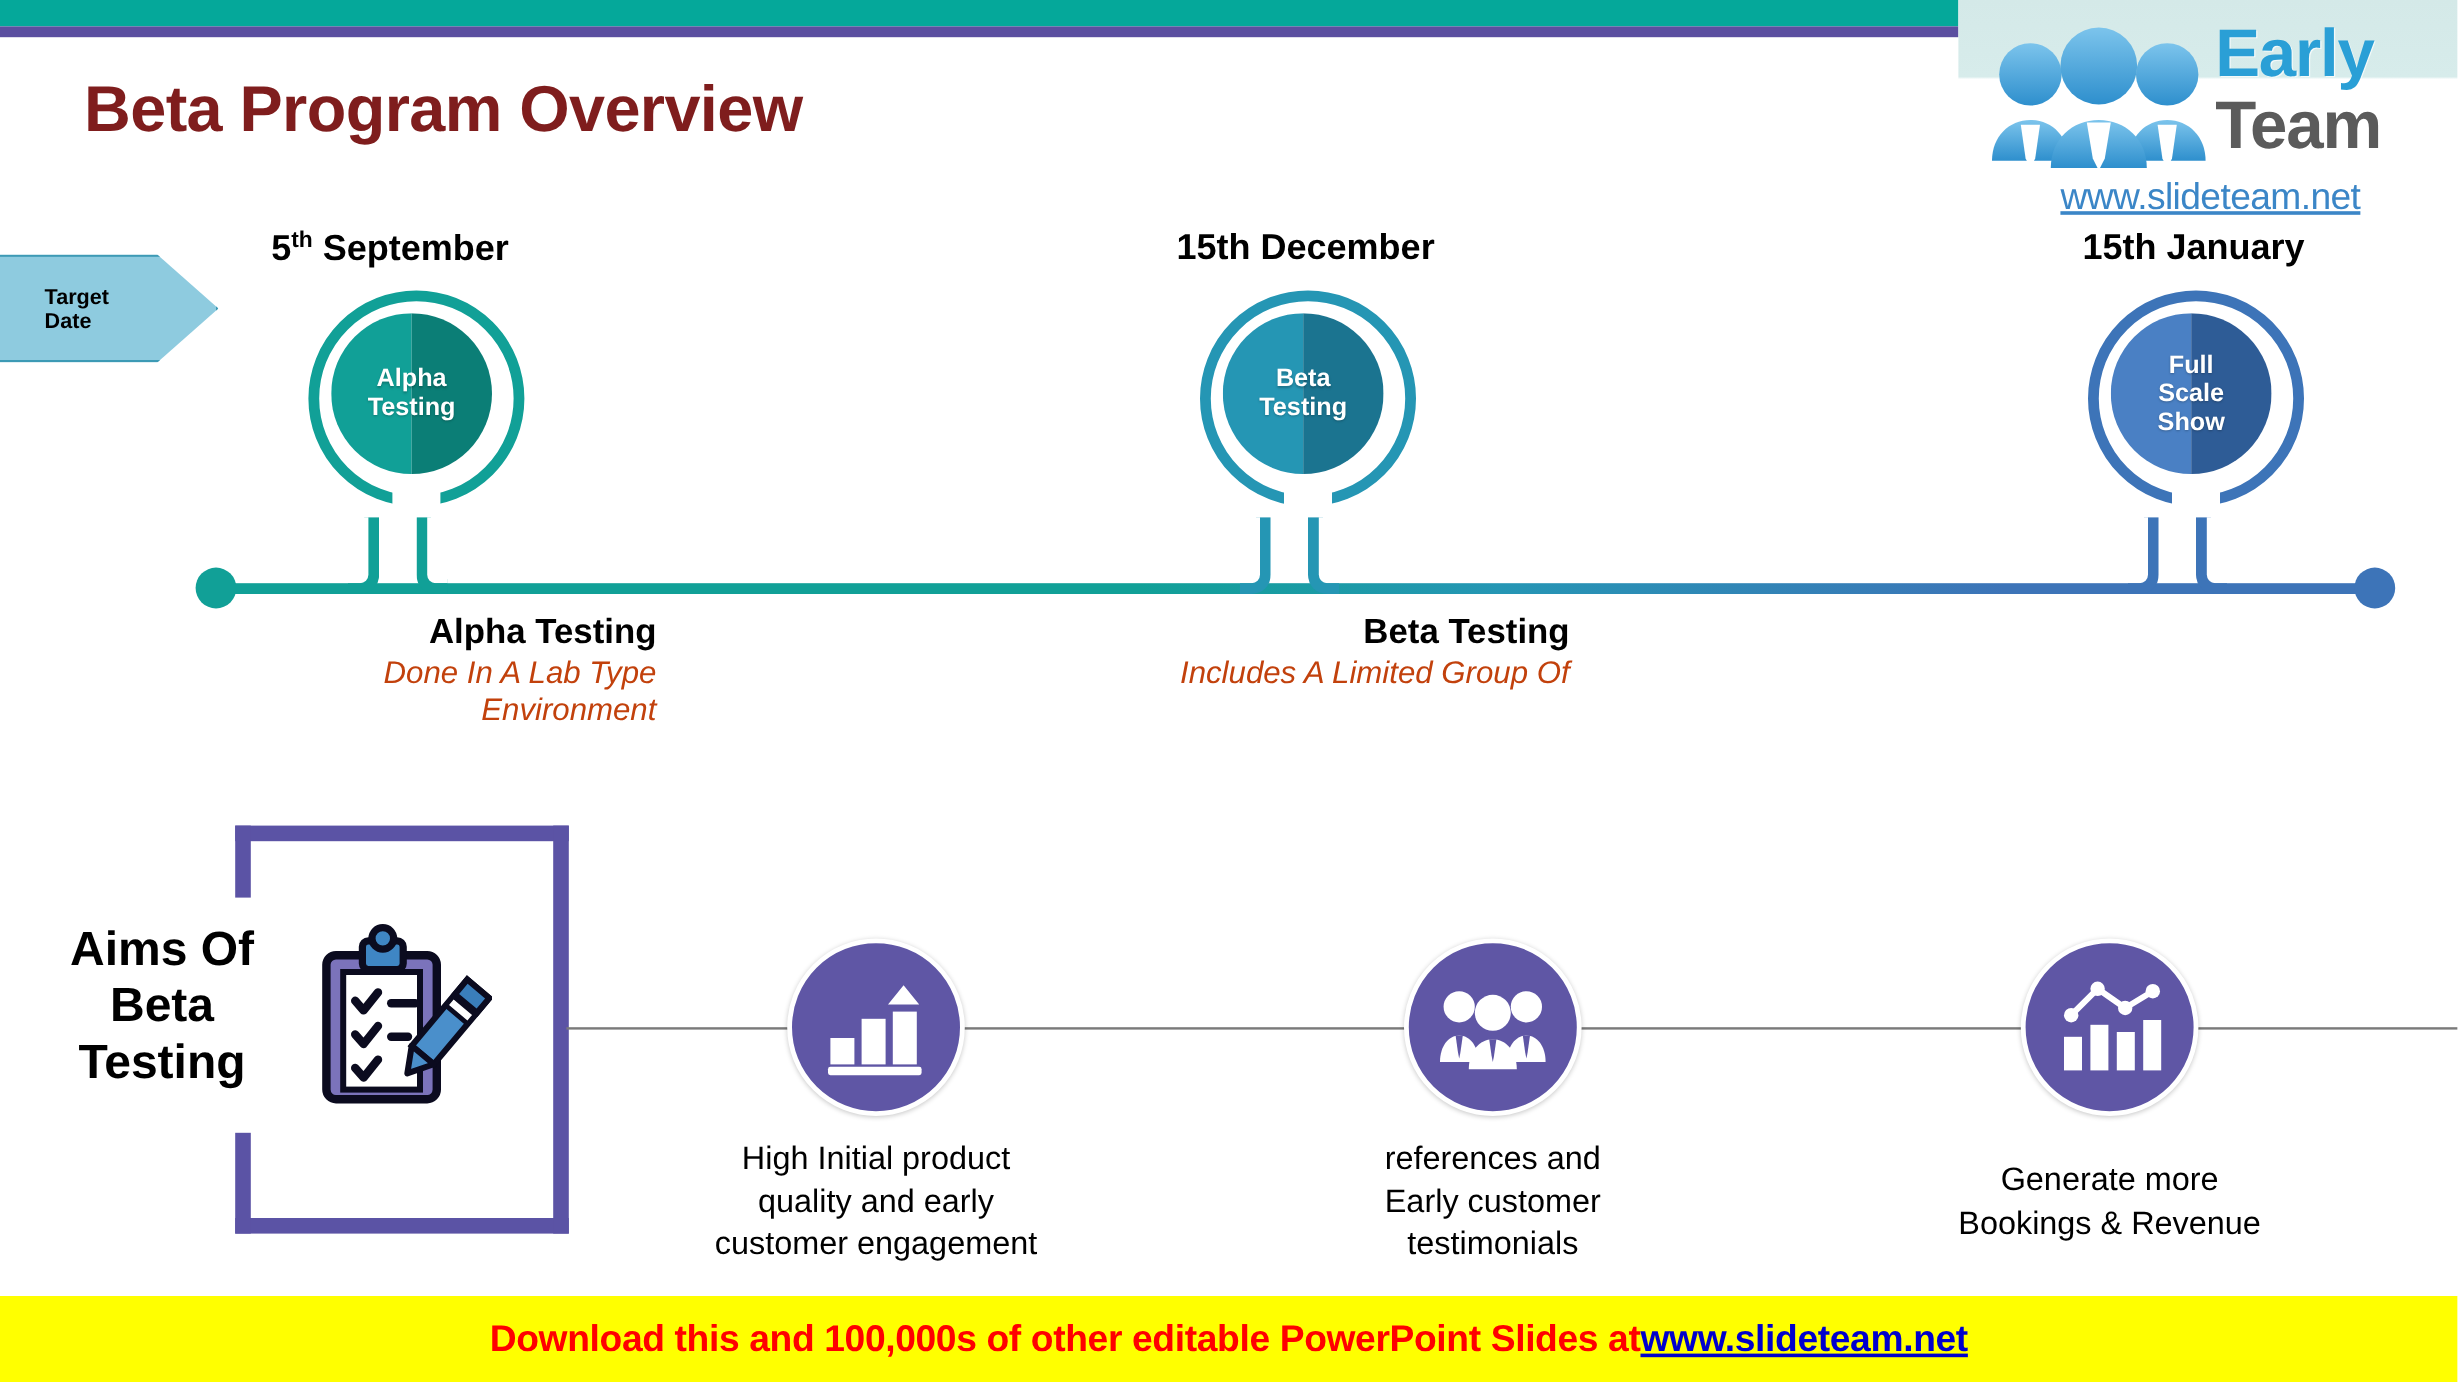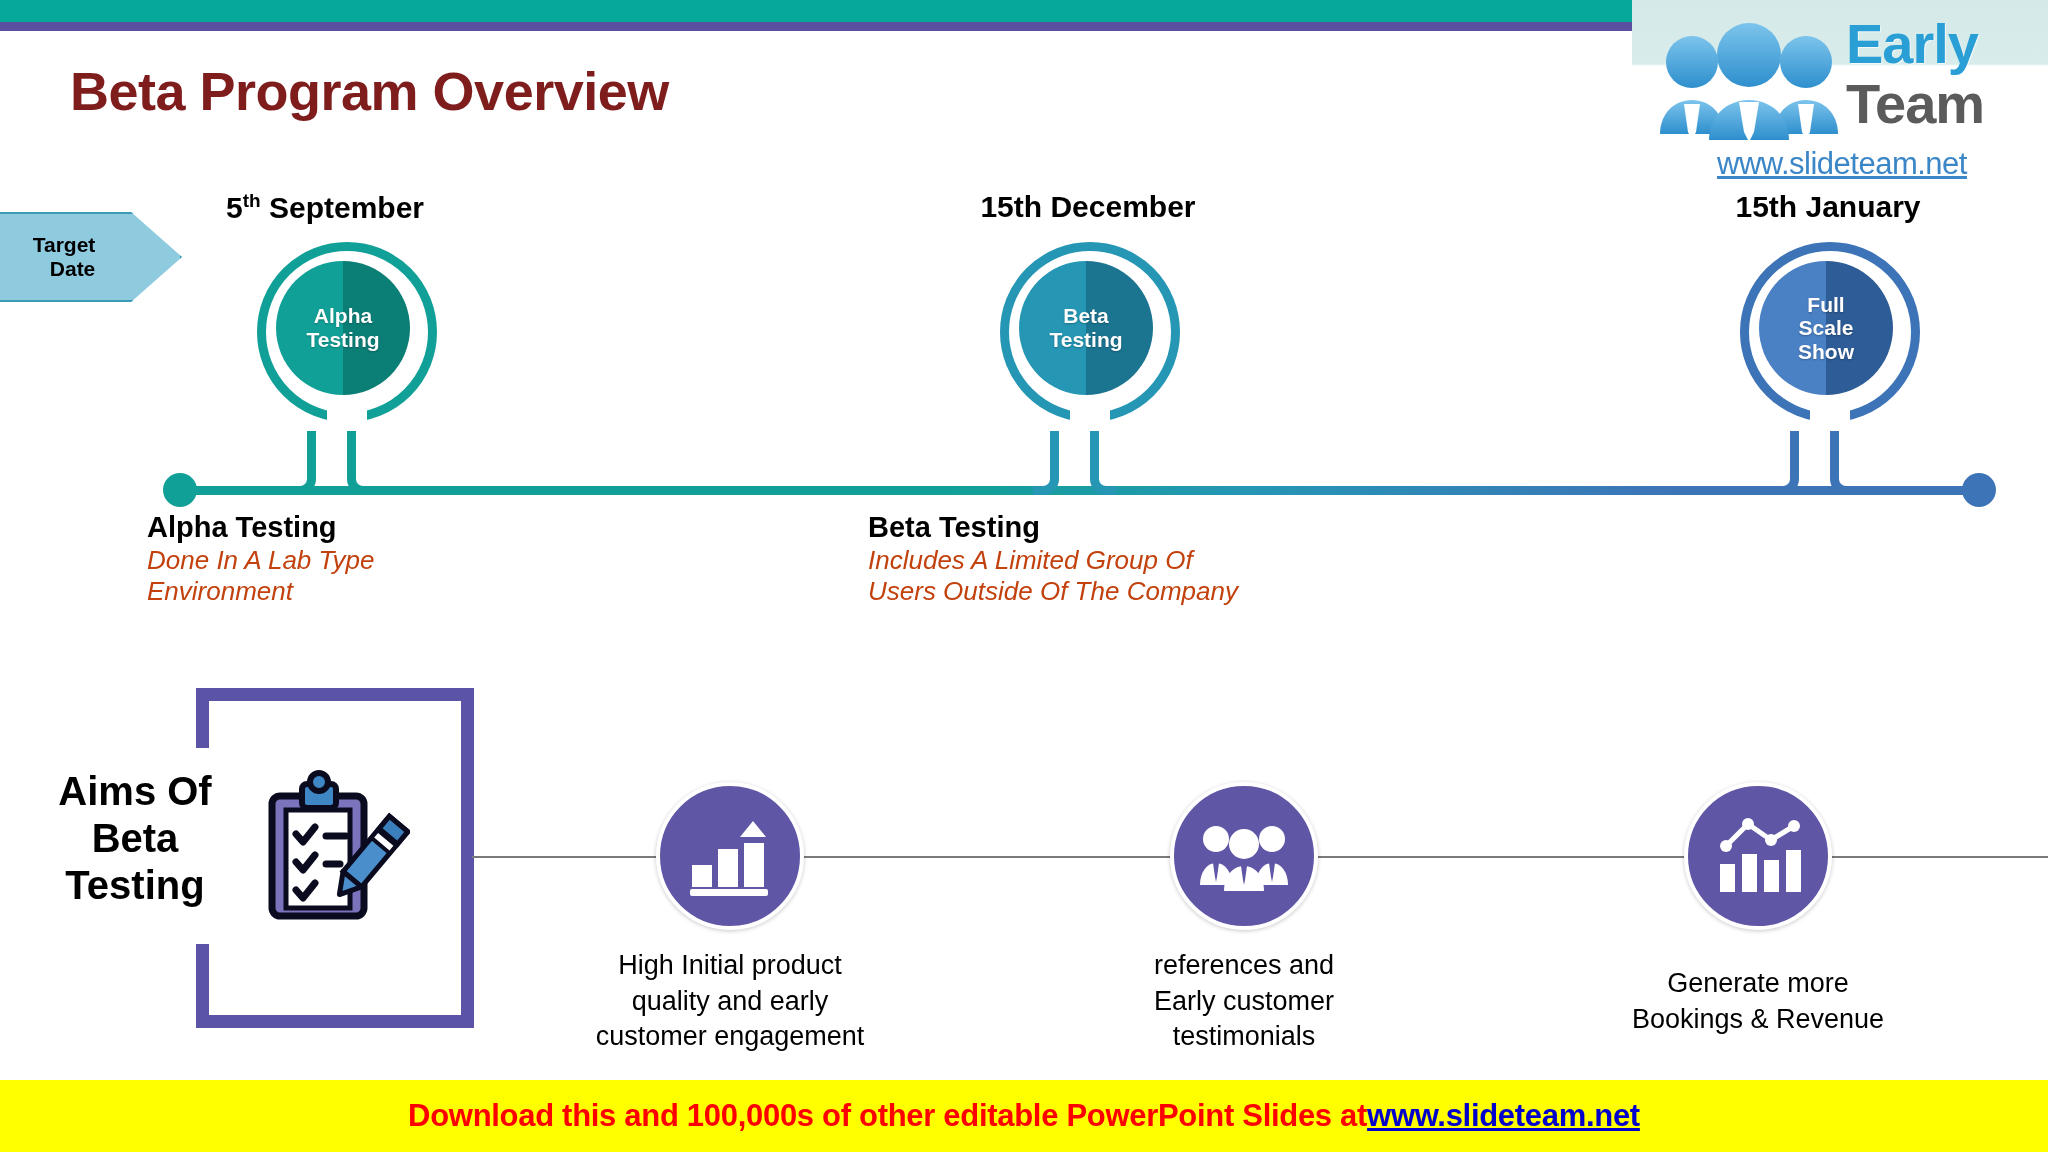--- a/index.html
+++ b/index.html
@@ -54,21 +54,21 @@
   
   #target-date-badge {
     position:absolute; left:0px; top:212px; width:182px; height:90px;
     background:#8ecbdf;
     border:2px solid #3d9ab5;
     border-left:none;
     clip-path:polygon(0 0, 72% 0, 100% 50%, 72% 100%, 0 100%);
     display:flex; align-items:center; justify-content:center;
   }
   #target-date-badge span {
-    font-size:21px; font-weight:bold; color:#000; text-align:right;
+    font-size:18px; font-weight:bold; color:#000; text-align:left;
     line-height:1.12; margin-right:26px;
   }
 
   
   #timeline { position:absolute; left:0; top:190px; width:2048px; height:420px; }
   .tl-date {
     position:absolute; font-size:30px; font-weight:bold; color:#000;
     text-align:center; white-space:nowrap;
   }
   .tl-date sup { font-size:19px; vertical-align:super; }
@@ -106,21 +106,21 @@
     border-color:currentColor;
   }
   .tl-stem.left  { border-bottom-right-radius:16px; }
   .tl-stem.right { border-width:0 0 9px 9px; border-bottom-left-radius:16px; }
 
   .tl-bar { position:absolute; height:9px; top:296px; }
 
   .tl-dot { position:absolute; width:34px; height:34px; border-radius:50%; top:283px; }
 
   .tl-caption {
-    position:absolute; text-align:left; white-space:nowrap;
+    position:absolute; text-align:right; white-space:nowrap;
   }
   .tl-caption .ttl { font-size:29px; font-weight:bold; color:#000; line-height:1.22; }
   .tl-caption .sub { font-size:26px; font-style:italic; color:#c2410c; line-height:1.18; }
 
   
   #aims-frame {
     position:absolute; left:124px; top:688px; width:350px; height:340px;
   }
   .frm { position:absolute; background:#5b53a5; }
   #aims-label {
@@ -247,21 +247,20 @@
         <span>Beta</span><br>
         <span>Testing</span>
       </div>
     </div>
   </div>
   <div class="tl-stem left" style="left:1033px; top:241px; color:#2596b4;"></div>
   <div class="tl-stem right" style="left:1090px; top:241px; color:#2596b4;"></div>
   <div class="tl-caption" style="left:868px; top:320px; width:440px;">
     <div class="ttl">Beta Testing</div>
     <div class="sub">Includes A Limited Group Of</div>
-    <div class="sub">Users Outside Of The Company</div>
   </div>
 
   <div class="tl-date" style="left:1628px; top:0px; width:400px;">
     <span>15th January</span>
   </div>
   <div class="tl-node" style="left:1740px; top:52px; color:#3d74b8;">
     <div class="tl-ring"></div>
     <div class="tl-ring-gap"></div>
     <div class="tl-inner">
       <div class="half-l" style="background:#4a80c4;"></div>

